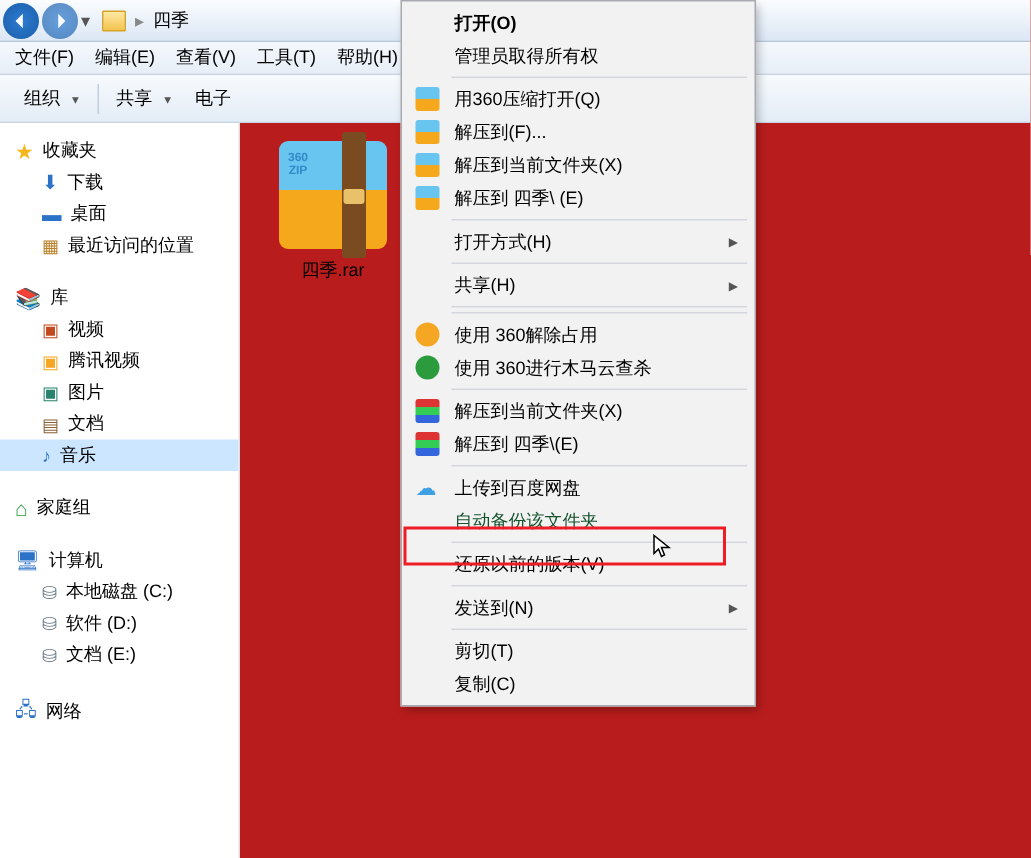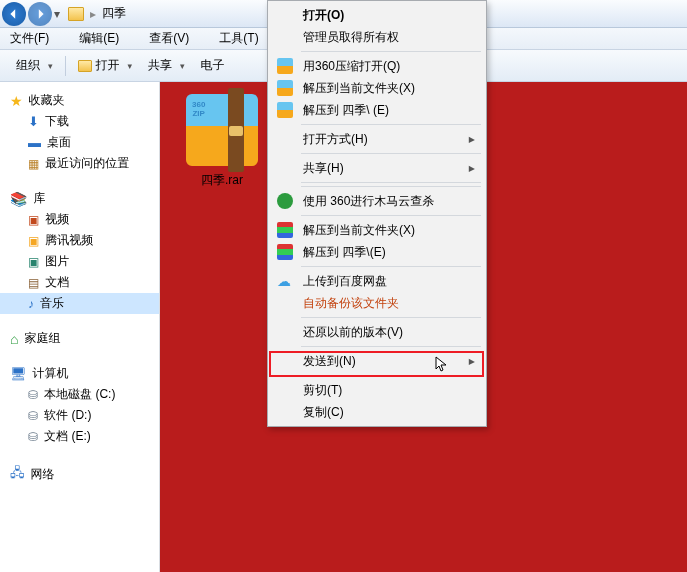--- a/index.html
+++ b/index.html
@@ -5,21 +5,21 @@
 * { margin: 0; padding: 0; box-sizing: border-box; font-family: "Microsoft YaHei", "Segoe UI", sans-serif; font-size: 12px; }
 body { background: #fff; width: 687px; height: 572px; overflow: hidden; position: relative; }
 
 .nav-bar { height: 28px; background: linear-gradient(#fafcfe, #dce7f5); display: flex; align-items: center; border-bottom: 1px solid #b8c8db; }
 .nav-btn { width: 28px; height: 24px; margin-left: 2px; border-radius: 3px; display: flex; align-items: center; justify-content: center; }
 .nav-back { background: radial-gradient(circle,#2e7cd1,#1a5da8); border-radius:50%; width:24px;height:24px;color:#fff; }
 .nav-fwd { background: radial-gradient(circle,#2e7cd1,#1a5da8); border-radius:50%; width:24px;height:24px;color:#fff;opacity:.7; }
 .crumb { display:flex; align-items:center; gap:6px; margin-left:6px; }
 .folder-ico { width:16px;height:14px; background:linear-gradient(#ffe9a6,#f3c34e); border:1px solid #d5a326; border-radius:1px; }
 
-.menu-bar { height:22px; background:linear-gradient(#f4f8fc,#e7eef7); display:flex; align-items:center; padding:0 4px; gap:18px; border-bottom:1px solid #c8d4e3;}
+.menu-bar { height:22px; background:linear-gradient(#f4f8fc,#e7eef7); display:flex; align-items:center; padding:0 4px; gap:2px; border-bottom:1px solid #c8d4e3;}
 .menu-item { padding:2px 6px; cursor:default; }
 
 .toolbar { height:32px; background:linear-gradient(#f7fafd,#e3ecf6); display:flex; align-items:center; padding:0 8px; gap:0; border-bottom:1px solid #c8d4e3;}
 .tb-btn { padding:3px 8px; display:flex; align-items:center; gap:4px; border-radius:2px; }
 .tb-arrow::after{content:"▾"; font-size:9px; margin-left:4px; color:#555;}
 .tb-sep{width:1px;height:20px;background:#c2cede;margin:0 4px;}
 
 .body { display:flex; height:calc(572px - 28px - 22px - 32px); }
 .sidebar { width:160px; background:#fff; border-right:1px solid #d9dde2; padding:8px 0; overflow:hidden;}
 .sgroup { margin-bottom:14px; }
@@ -27,24 +27,24 @@
 .sitem { display:flex; align-items:center; gap:6px; padding:2px 10px 2px 28px; cursor:default;}
 .sitem.sel { background:#cde6ff; }
 
 .content { flex:1; background:#b91c1c; padding:12px; }
 .file { width:100px; text-align:center; }
 .file-ico { width:72px; height:72px; margin:0 auto 6px; position:relative; background:linear-gradient(#67c5f0 0 45%, #f6a81c 45% 100%); border-radius:6px; }
 .file-ico::before{content:"360\A ZIP"; white-space:pre; position:absolute; top:6px; left:6px; font-size:8px; color:#3289c7; font-weight:bold; line-height:9px;}
 .belt{position:absolute;right:14px;top:-6px;width:16px;height:84px;background:#7a4a20;border-radius:2px;}
 .belt::after{content:"";position:absolute;top:38px;left:1px;width:14px;height:10px;background:#e9c16a;border-radius:2px;}
 
-.ctx { position:absolute; top:0; left:267px; width:220px; background:#f2f2f2; border:1px solid #a7abb0; box-shadow:2px 3px 6px rgba(0,0,0,.25); padding:3px; }
+.ctx { position:absolute; top:0; left:267px; width:237px; background:#f2f2f2; border:1px solid #a7abb0; box-shadow:2px 3px 6px rgba(0,0,0,.25); padding:3px; }
 .ctx-icocol { position:absolute; left:3px; top:3px; bottom:3px; width:26px; background:#f2f2f2; }
 .ctx-item { height:22px; display:flex; align-items:center; padding-left:32px; position:relative; cursor:default;}
-.ctx-item.disabled { color:#c2410c; }
+.ctx-item.disabled { color:#14532d; }
 .ctx-sep { height:1px; background:#d4d8dd; margin:3px 2px 3px 30px; }
 .ctx-sub::after{content:"▶"; font-size:8px; position:absolute; right:8px; color:#555;}
 .ctx-ico { position:absolute; left:6px; width:16px; height:16px; border-radius:2px; }
 .redbox{position:absolute;border:2px solid #ee1c25;pointer-events:none;}
 
 .ic-star{color:#f6b71c;font-size:14px;}
 .ic-blue{color:#2c72c7;font-size:13px;}
 .ic-green{color:#2c9b3e;font-size:14px;}
 .ic-lib{color:#4a94dc;font-size:14px;}
 .ic-winrar{background:linear-gradient(#d33 0 33%,#3c5 33% 66%,#36d 66%);}
@@ -80,24 +80,20 @@
   <span class="menu-item">工具(T)</span>
   <span class="menu-item">帮助(H)</span>
 </div>
 
 <div class="toolbar">
   <div class="tb-btn tb-arrow">
       <span>组织</span>
     </div>
   <span class="tb-sep"></span>
   <div class="tb-btn tb-arrow">
-      <span class="folder-ico" style="width:14px;height:12px"></span>
-      <span>打开</span>
-    </div>
-  <div class="tb-btn tb-arrow">
       <span>共享</span>
     </div>
   <div class="tb-btn">
       <span>电子</span>
     </div>
 </div>
 
 <div class="body">
 
   <div class="sidebar">
@@ -186,28 +182,30 @@
     </div>
   </div>
 </div>
 
 <div class="ctx" id="ctx">
   <div class="ctx-icocol"></div>
 <div class="ctx-item" style="font-weight: bold;">打开(O)</div>
     <div class="ctx-item">管理员取得所有权</div>
     <div class="ctx-sep"></div>
     <div class="ctx-item">用360压缩打开(Q)<span class="ctx-ico" style="background: linear-gradient(rgb(103, 197, 240) 50%, rgb(246, 168, 28) 50%);"></span></div>
+    <div class="ctx-item">解压到(F)...<span class="ctx-ico" style="background: linear-gradient(rgb(103, 197, 240) 50%, rgb(246, 168, 28) 50%);"></span></div>
     <div class="ctx-item">解压到当前文件夹(X)<span class="ctx-ico" style="background: linear-gradient(rgb(103, 197, 240) 50%, rgb(246, 168, 28) 50%);"></span></div>
     <div class="ctx-item">解压到 四季\ (E)<span class="ctx-ico" style="background: linear-gradient(rgb(103, 197, 240) 50%, rgb(246, 168, 28) 50%);"></span></div>
     <div class="ctx-sep"></div>
     <div class="ctx-item ctx-sub">打开方式(H)</div>
     <div class="ctx-sep"></div>
     <div class="ctx-item ctx-sub">共享(H)</div>
     <div class="ctx-sep"></div>
     <div class="ctx-sep"></div>
+    <div class="ctx-item">使用 360解除占用<span class="ctx-ico" style="background: rgb(245, 166, 35); border-radius: 50%;"></span></div>
     <div class="ctx-item">使用 360进行木马云查杀<span class="ctx-ico" style="background: rgb(44, 155, 62); border-radius: 50%;"></span></div>
     <div class="ctx-sep"></div>
     <div class="ctx-item">解压到当前文件夹(X)<span class="ctx-ico ic-winrar"></span></div>
     <div class="ctx-item">解压到 四季\(E)<span class="ctx-ico ic-winrar"></span></div>
     <div class="ctx-sep"></div>
     <div class="ctx-item">上传到百度网盘<span class="ctx-ico" style="color: rgb(61, 160, 227); font-size: 14px; background: none;">☁</span></div>
     <div class="ctx-item disabled">自动备份该文件夹</div>
     <div class="ctx-sep"></div>
     <div class="ctx-item">还原以前的版本(V)</div>
     <div class="ctx-sep"></div>

